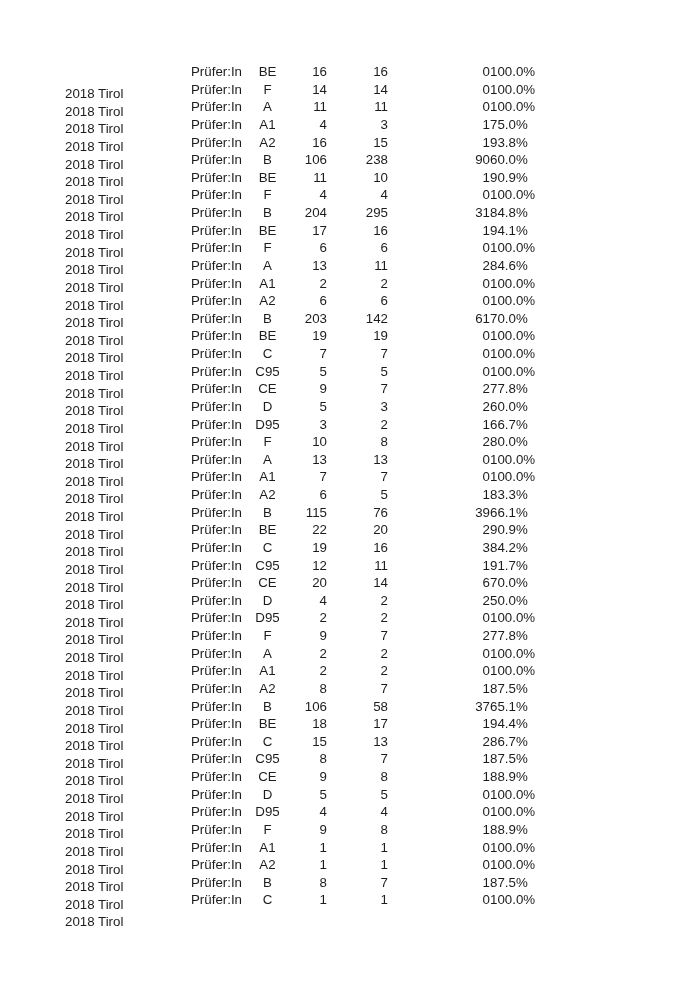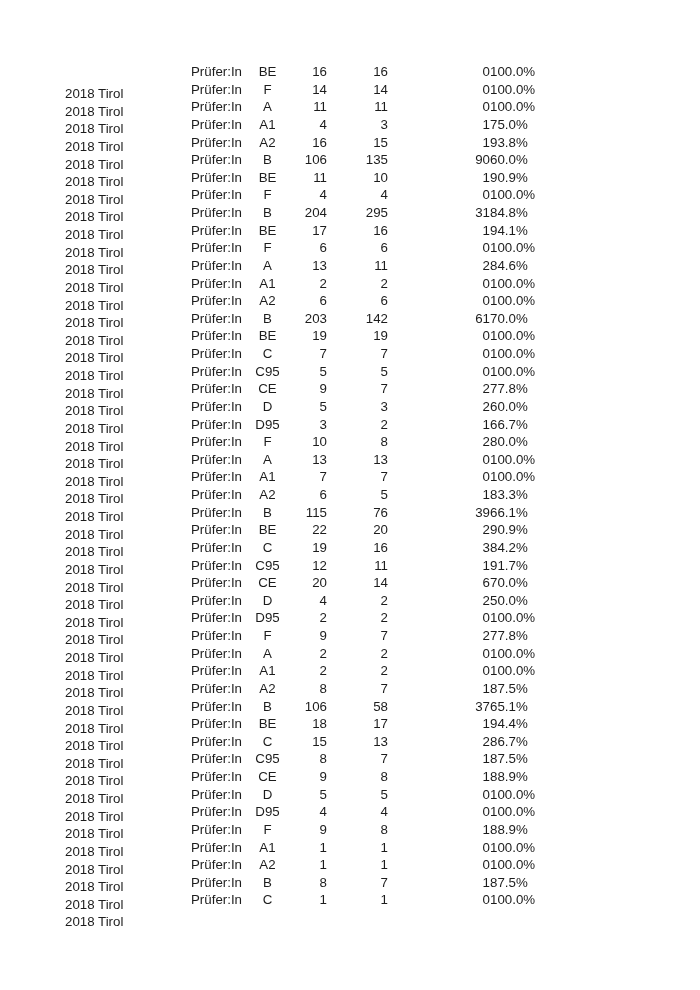--- a/index.html
+++ b/index.html
@@ -98,21 +98,21 @@
     <span class="c c-n3">1</span>
     <span class="c c-pct">93.8%</span>
   </div>
 
   <div class="row">
     <span class="c c-spacer"></span>
     <span class="c c-year">2018 Tirol</span>
     <span class="c c-exam">Prüfer:In</span>
     <span class="c c-cls">B</span>
     <span class="c c-n1">106</span>
-    <span class="c c-n2">135</span>
+    <span class="c c-n2">238</span>
     <span class="c c-n3">90</span>
     <span class="c c-pct">60.0%</span>
   </div>
 
   <div class="row">
     <span class="c c-spacer"></span>
     <span class="c c-year">2018 Tirol</span>
     <span class="c c-exam">Prüfer:In</span>
     <span class="c c-cls">BE</span>
     <span class="c c-n1">11</span>

